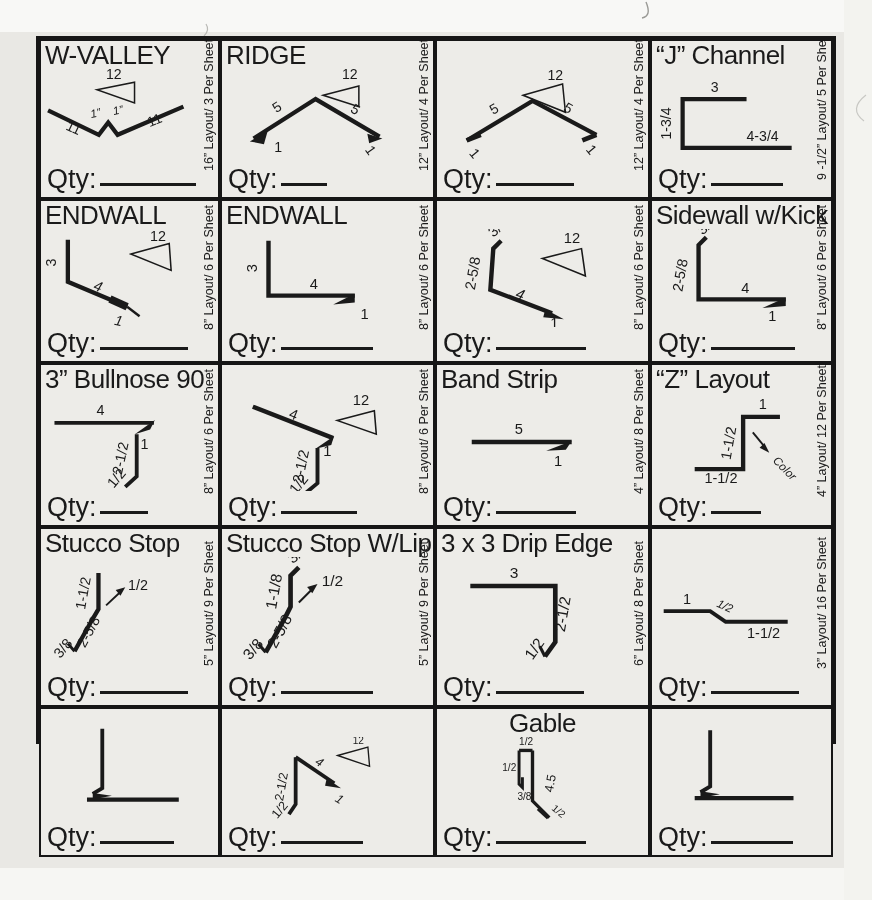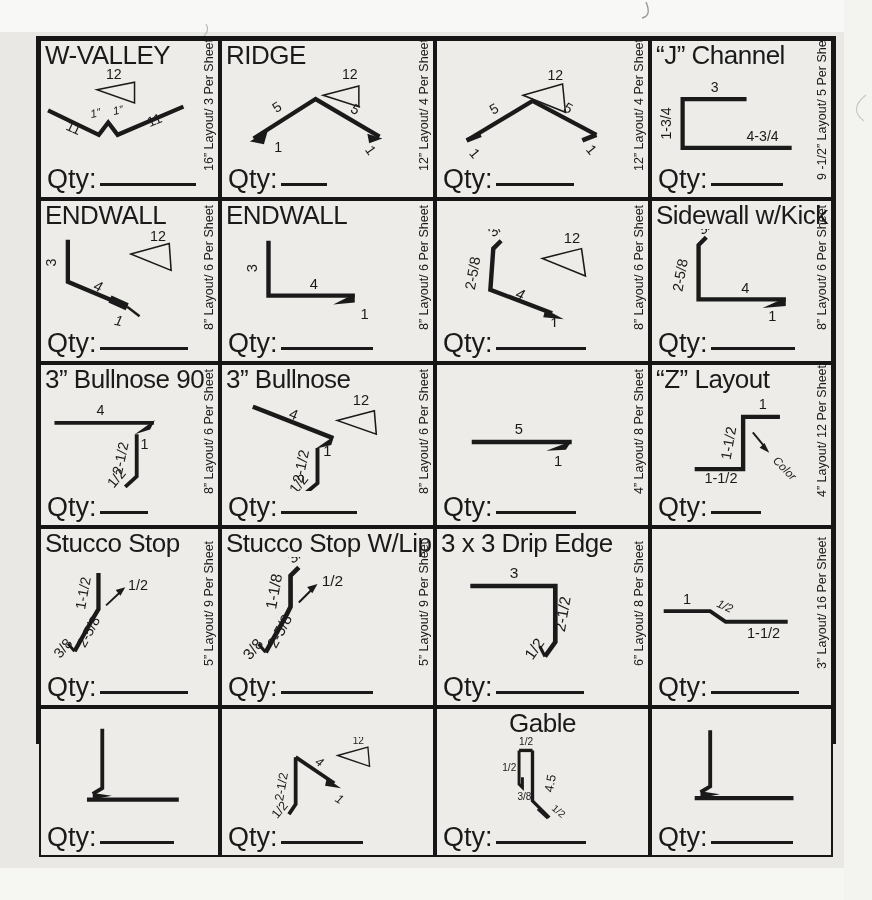--- a/index.html
+++ b/index.html
@@ -193,37 +193,37 @@
       <path d="M98,42 V86 L86,97" stroke-width="4"></path>
       <text x="56" y="22">4</text>
       <text x="102" y="57">1</text>
       <text x="86" y="68" transform="rotate(-78 86 68)" text-anchor="middle">2-1/2</text>
       <text x="74" y="99" transform="rotate(-50 74 99)">1/2</text>
     </svg>
     <div class="qty"><span>Qty:</span><span class="qline" style="width:48px"></span></div>
   </div>
 
   <div class="cell">
-    <div class="title">3” Bullnose</div>
     <div class="side">8” Layout/ 6 Per Sheet</div>
     <svg class="draw" viewBox="0 0 160 100" preserveAspectRatio="xMidYMid meet">
       <text x="116" y="12">12</text>
       <polygon class="tri" points="100,28 138,18 140,42"></polygon>
       <path d="M14,14 L96,46" stroke-width="4.5"></path>
       <polygon class="wdg" points="97,44 78,57 94,53"></polygon>
       <path d="M80,56 V92 L68,102" stroke-width="4"></path>
       <text x="50" y="25" transform="rotate(22 50 25)">4</text>
       <text x="86" y="64">1</text>
       <text x="68" y="76" transform="rotate(-78 68 76)" text-anchor="middle">2-1/2</text>
       <text x="58" y="104" transform="rotate(-50 58 104)">1/2</text>
     </svg>
     <div class="qty"><span>Qty:</span><span class="qline" style="width:76px"></span></div>
   </div>
 
   <div class="cell">
+    <div class="title">Band Strip</div>
     <div class="side">4” Layout/ 8 Per Sheet</div>
     <svg class="draw" viewBox="0 0 160 100" preserveAspectRatio="xMidYMid meet">
       <path d="M18,50 H120" stroke-width="4.5"></path>
       <polygon class="wdg" points="120,49 94,59 114,58"></polygon>
       <text x="62" y="42">5</text>
       <text x="102" y="74">1</text>
     </svg>
     <div class="qty"><span>Qty:</span><span class="qline" style="width:80px"></span></div>
   </div>
 

